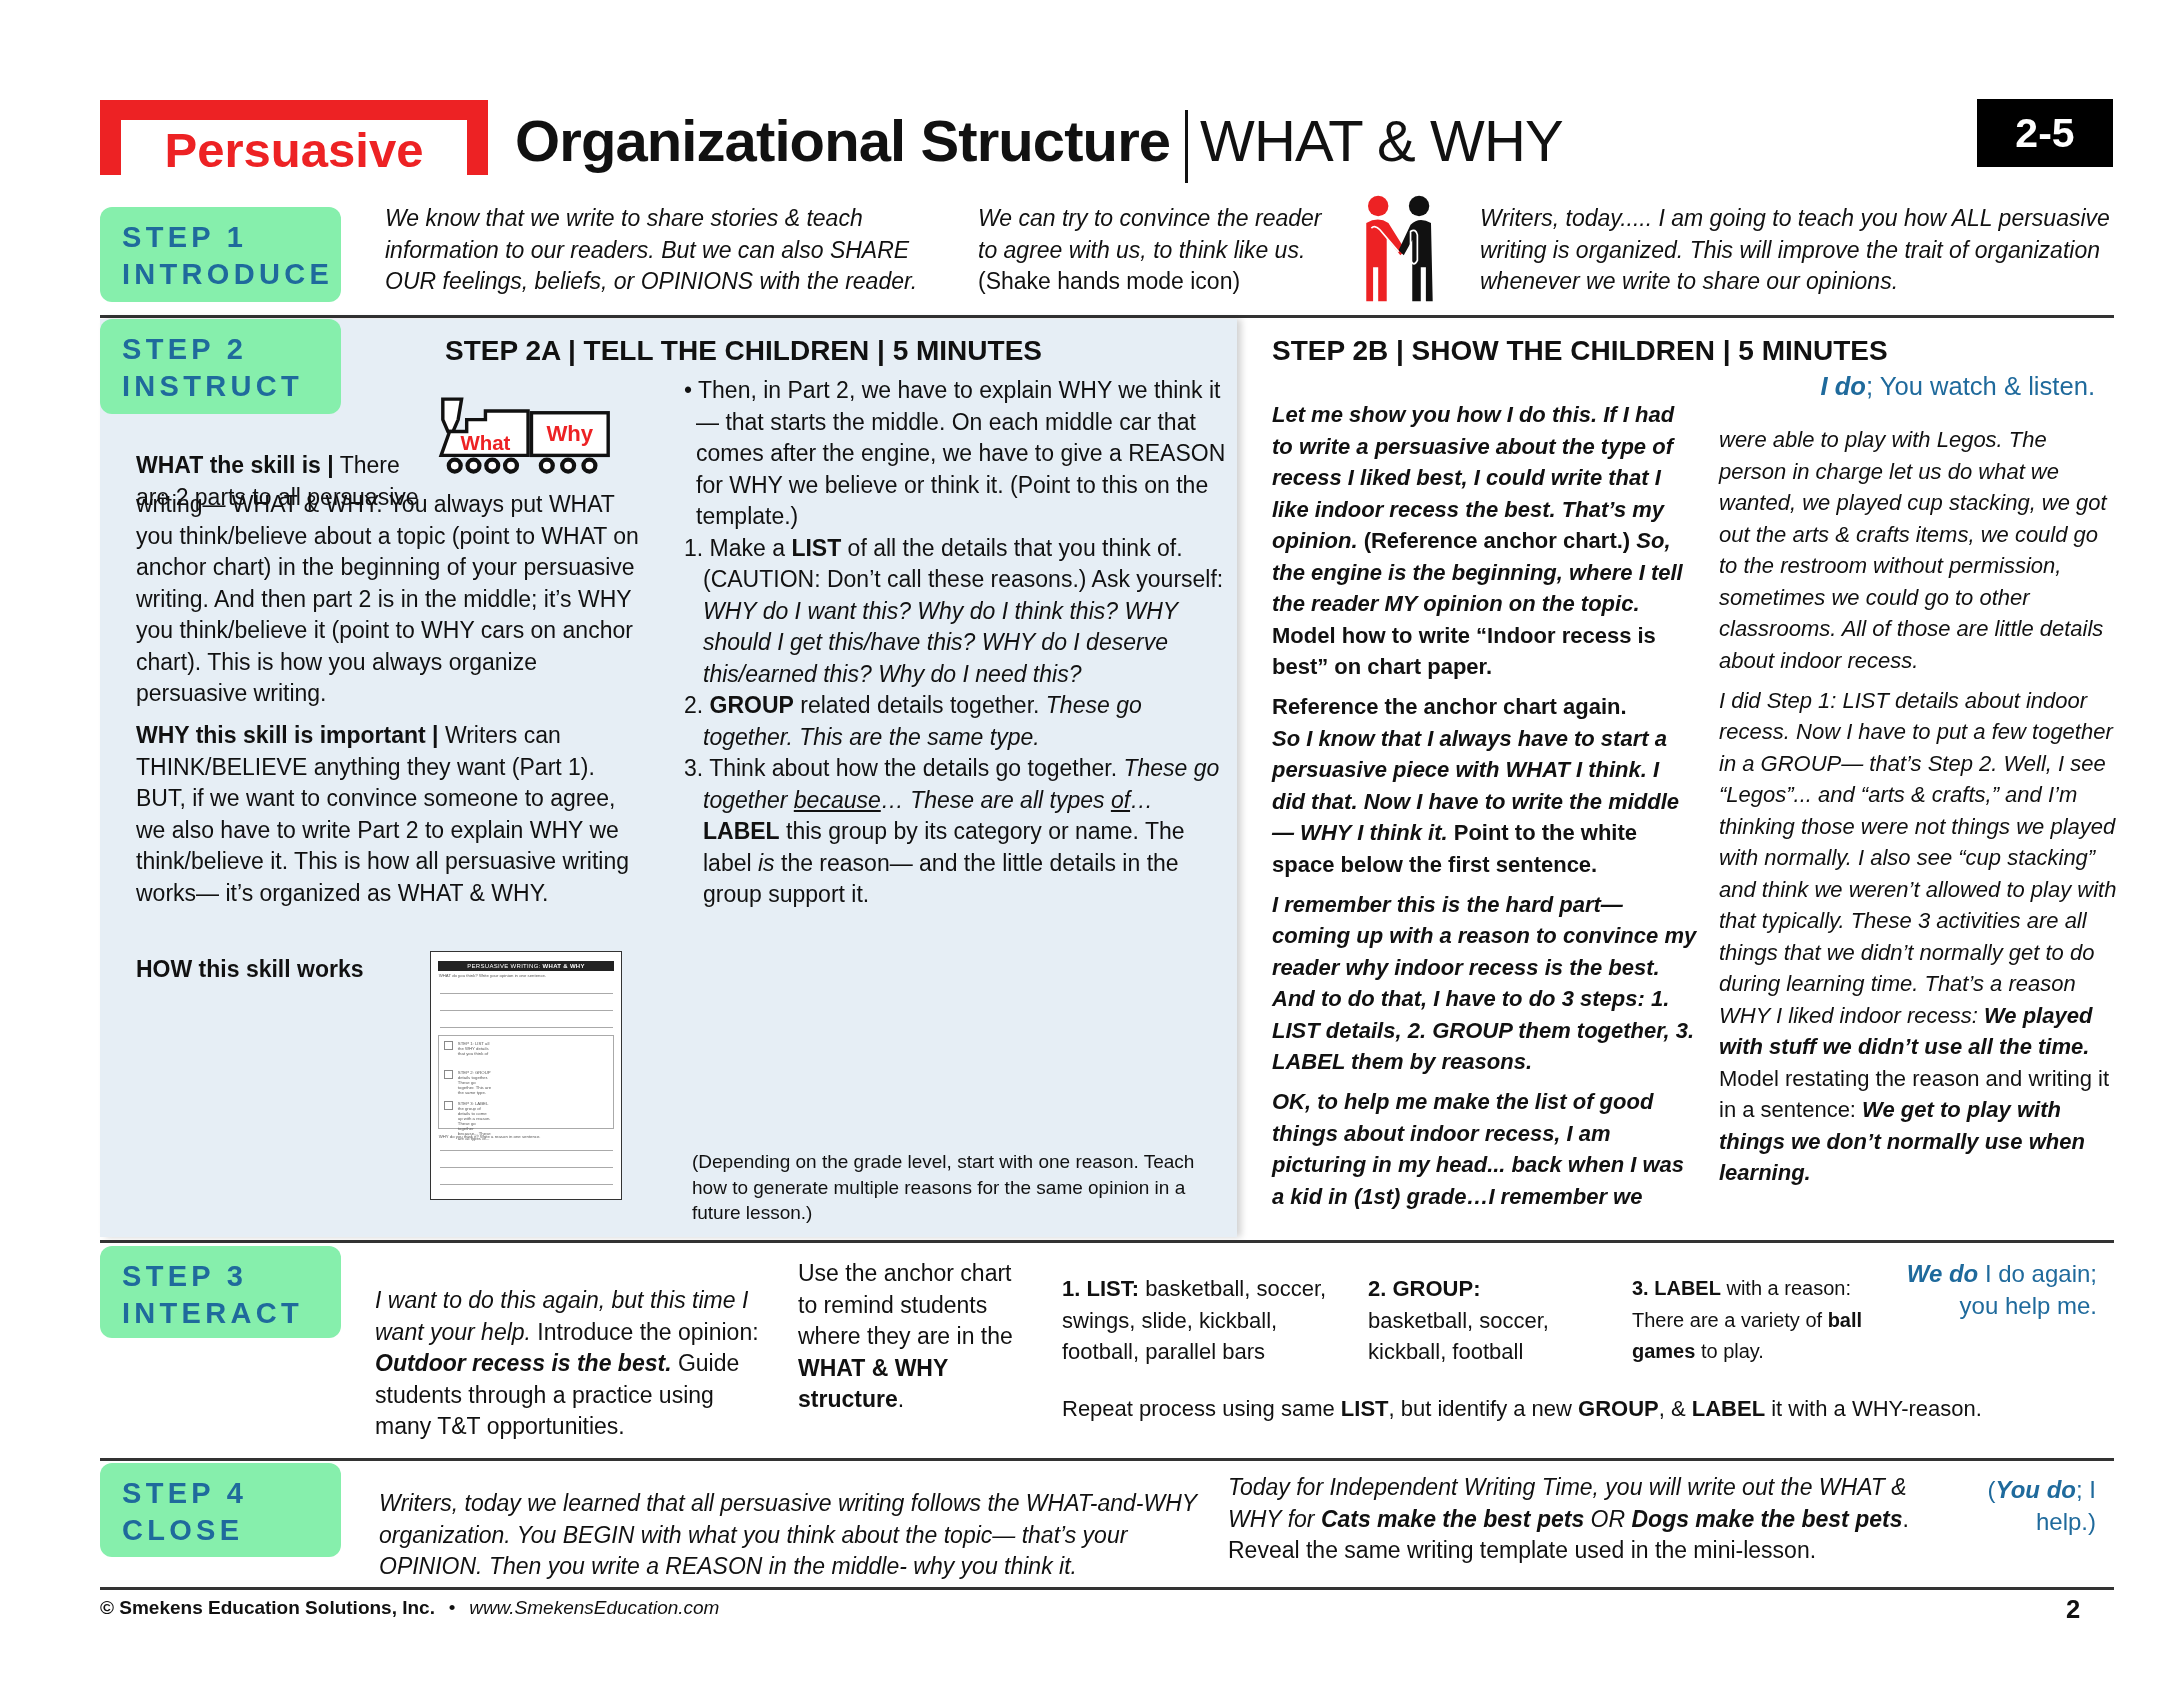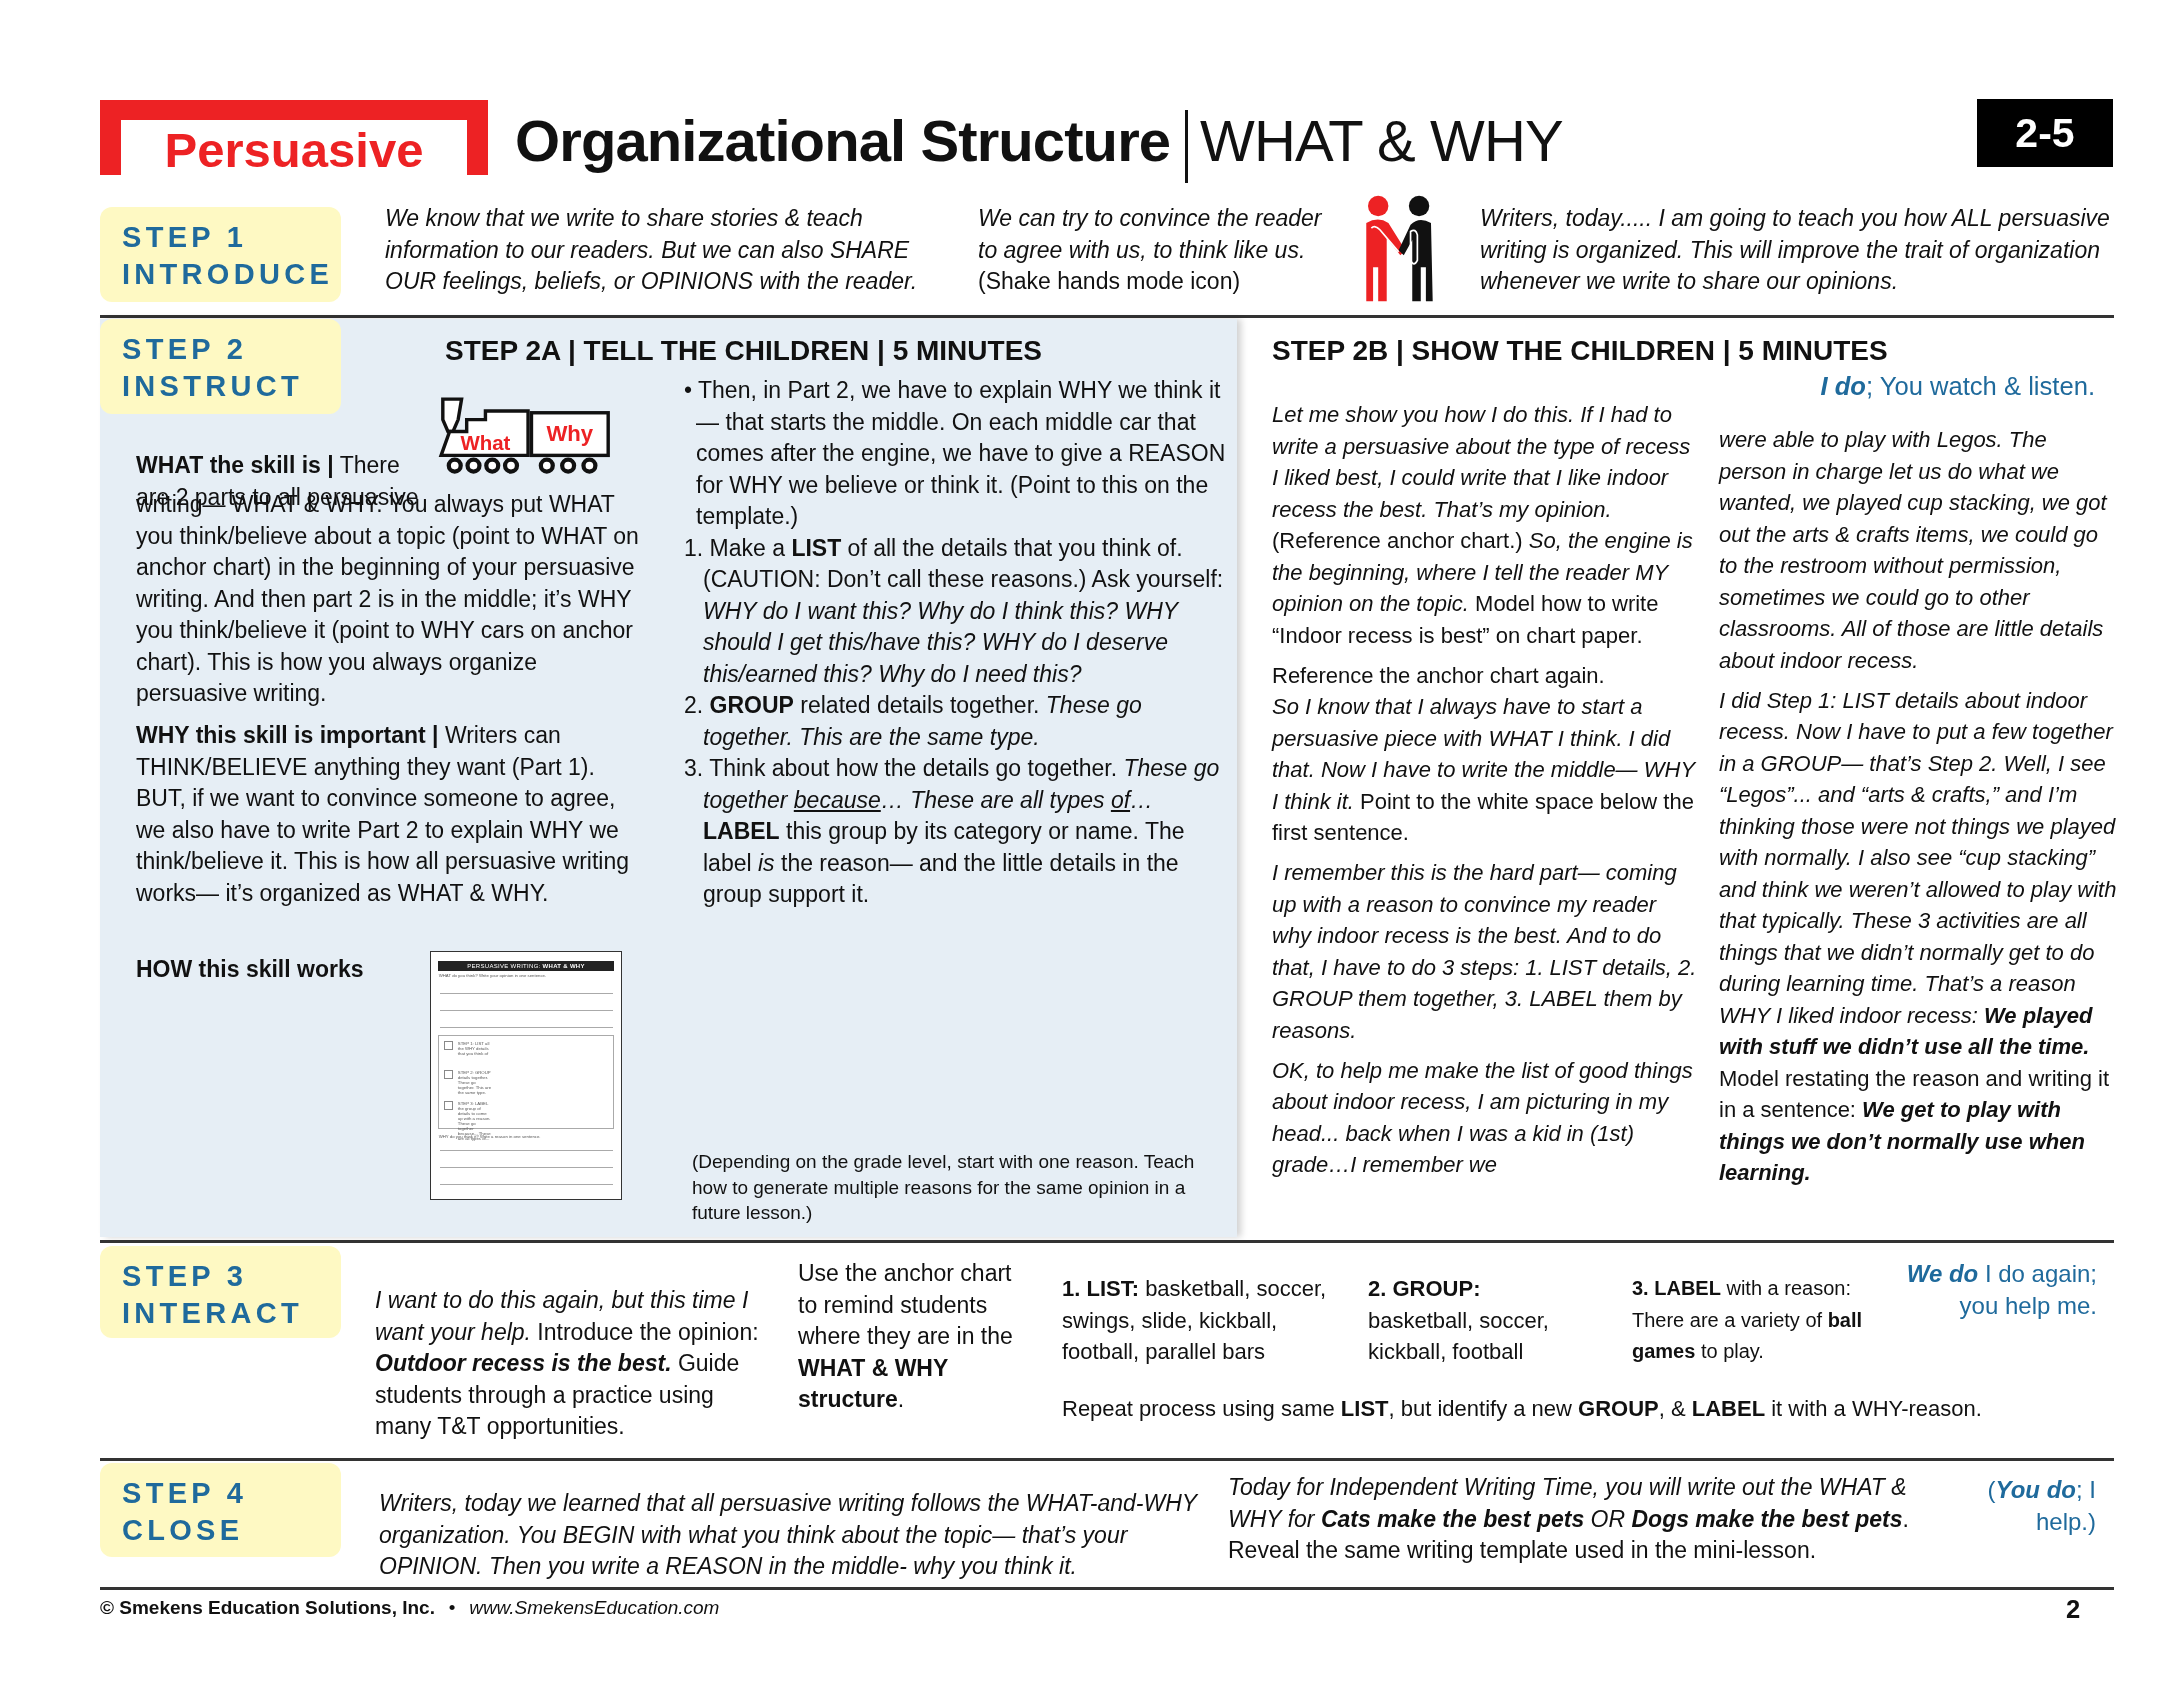--- a/index.html
+++ b/index.html
@@ -10,21 +10,21 @@
   .badge-frame { position: absolute; left: 100px; top: 100px; width: 388px; height: 75px; background: #ed2224; }
   .badge-inner { position: absolute; left: 21px; top: 20.4px; right: 21px; bottom: 0; background: #fff; display: flex; align-items: center; justify-content: center; }
   .badge-text { color: #ed2224; font-weight: bold; font-size: 49px; letter-spacing: 0px; line-height: 1; margin-top: 5.1px; }
   .title { position: absolute; left: 515px; top: 101px; height: 78px; display: flex; align-items: center; white-space: nowrap; }
   .title-main { font-weight: bold; font-size: 58px; letter-spacing: -0.9px; }
   .title-sep { display: inline-block; width: 2.6px; height: 73px; background: #111; margin: 0 12px 0 15.3px; position: relative; top: 6.8px; }
   .title-sub { font-size: 58px; letter-spacing: -0.9px; }
   .level-box { position: absolute; left: 1977px; top: 99px; width: 136px; height: 68px; background: #000; color: #fff; font-weight: bold; font-size: 41px; display: flex; align-items: center; justify-content: center; }
 
   
-  .step-pill { position: absolute; background: #fef9c3; border-radius: 12px; padding: 12px 16px 0 22px; }
+  .step-pill { position: absolute; background: #86efac; border-radius: 12px; padding: 12px 16px 0 22px; }
   .step-pill .l1, .step-pill .l2 { display: block; color: #1f6a9c; font-weight: bold; font-size: 29px; letter-spacing: 4.3px; line-height: 37px; }
 
   .rule { position: absolute; height: 2.6px; background: #333; left: 100px; width: 2014px; }
 
   
   .p { position: absolute; font-size: 23px; line-height: 31.5px; }
   .it { font-style: italic; }
   .b { font-weight: bold; }
   .u { text-decoration: underline; }
 
@@ -53,21 +53,21 @@
   .tt-line { position: absolute; left: 8.5px; right: 8.5px; height: 0.9px; background: #aaa; }
   .tt-box { position: absolute; left: 6.8px; right: 6.8px; top: 83px; height: 94px; border: 0.9px solid #aaa; }
   .tt-chk { position: absolute; left: 5.1px; width: 9.4px; height: 9.4px; border: 0.9px solid #888; }
   .tt-small { position: absolute; font-size: 4.3px; color: #555; }
 
   .bullets { position: absolute; left: 684px; top: 375px; width: 545px; font-size: 23px; line-height: 31.5px; }
   .bullets .item { padding-left: 12px; text-indent: -12px; }
   .bullets .num { padding-left: 19px; text-indent: -19px; }
   .note { position: absolute; left: 692px; top: 1149px; width: 528px; font-size: 19px; line-height: 25.6px; }
 
-  .s2b-left { left: 1272px; top: 399px; width: 426px; font-size: 22px; line-height: 31.5px; }
+  .s2b-left { left: 1272px; top: 399px; width: 426px; font-size: 22px; line-height: 31.5px; font-weight: bold; }
   .s2b-right { left: 1719px; top: 424px; width: 400px; font-size: 22px; line-height: 31.5px; }
   .para-gap { display: block; height: 8.5px; }
 
   
   .s3-a { left: 375px; top: 1285px; width: 400px; }
   .s3-b { left: 798px; top: 1258px; width: 239px; }
   .s3-list { left: 1062px; top: 1273px; width: 290px; font-size: 22px; }
   .s3-group { left: 1368px; top: 1273px; width: 221px; font-size: 22px; }
   .s3-label { left: 1632px; top: 1273px; width: 256px; font-size: 20px; }
   .s3-wedo { position: absolute; left: 1874px; top: 1258px; width: 223px; text-align: right; font-size: 24px; line-height: 31.5px; color: #1f6a9c; }

